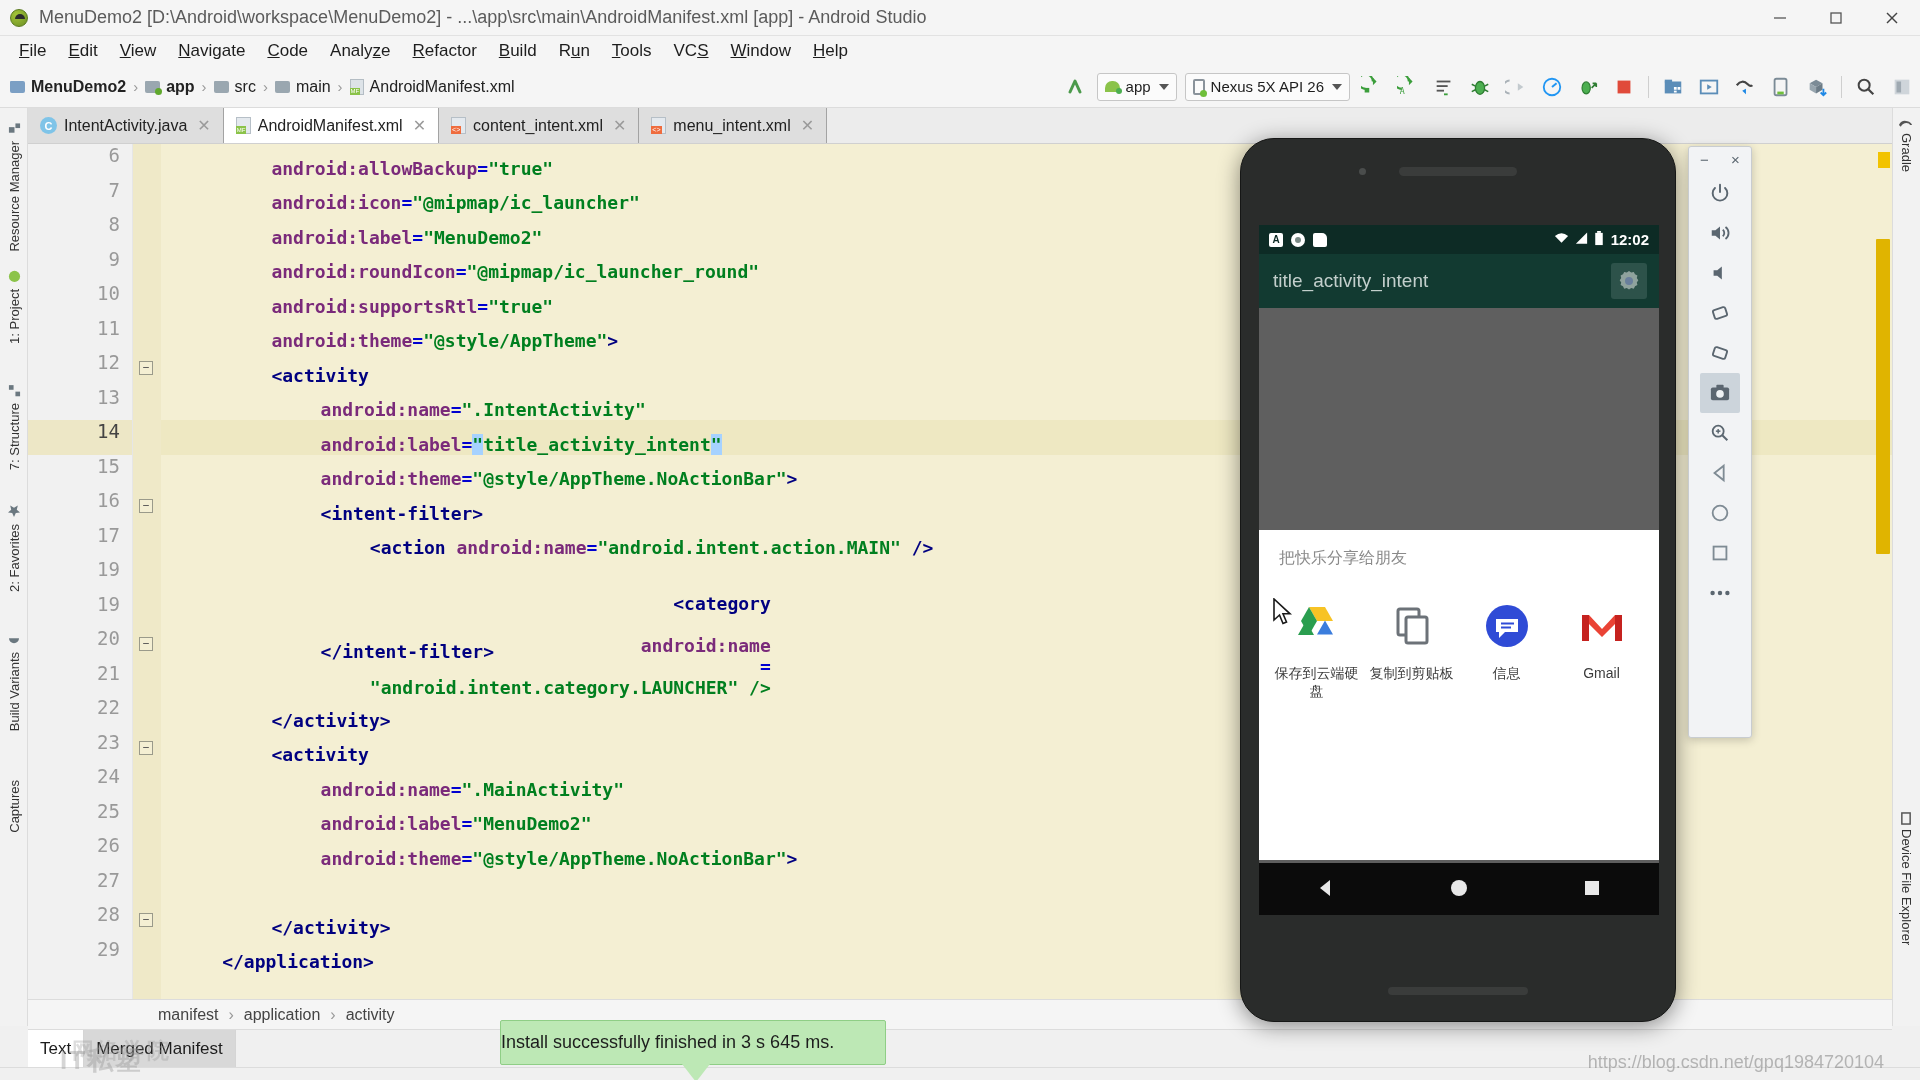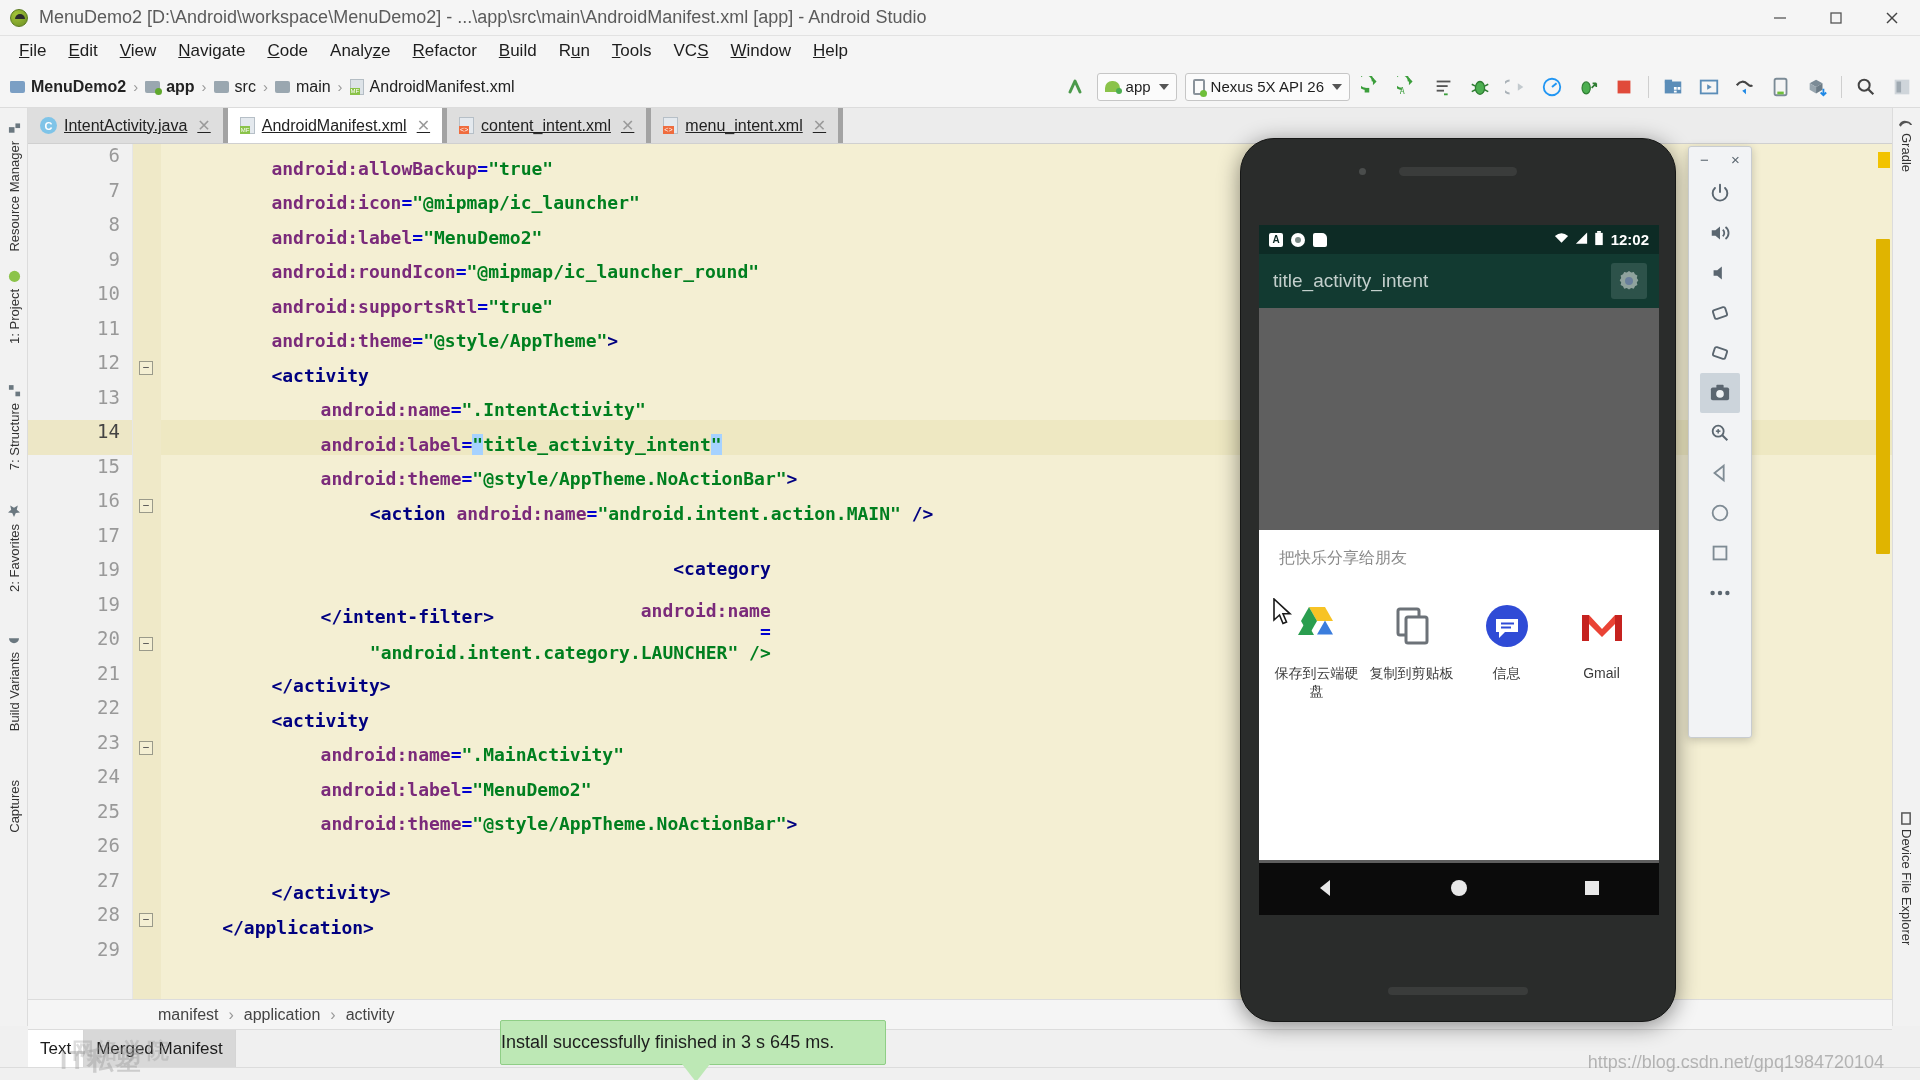--- a/index.html
+++ b/index.html
@@ -128,21 +128,21 @@
   }
 
   
   .tabs {
     position: absolute; top: 108px; left: 28px; width: 1864px; height: 36px;
     background: #ececec; border-bottom: 1px solid #d0d0d0;
     display: flex; align-items: stretch;
   }
   .tab {
     display: flex; align-items: center; padding: 0 12px; font-size: 16px;
-    background: #dedede; border-right: 5px solid #a3a3a3; color: #222; white-space: nowrap; text-decoration: underline;
+    background: #dedede; border-right: 1px solid #a3a3a3; color: #222; white-space: nowrap;
   }
   .tab.active { background: #ffffff; }
   .tab .tico { margin-right: 7px; }
   .tab .tclose { margin-left: 10px; color: #9a9a9a; font-size: 16px; }
   .ico-java { width:17px;height:17px;border-radius:50%;background:#7fc4e8;position:relative; }
   .ico-java::after{content:"C";position:absolute;inset:0;display:flex;align-items:center;justify-content:center;color:#fff;font-size:11px;font-weight:bold;}
   .ico-xml { width:15px;height:17px;background:#e4e9ee;border:1px solid #b6bfc7;position:relative; }
   .ico-xml::after{content:"<>";position:absolute;bottom:-1px;left:-1px;background:#ef6c3e;color:#fff;font-size:7px;line-height:8px;padding:0 1px;}
   .ico-mf { width:15px;height:17px;background:#e4e9ee;border:1px solid #b6bfc7;position:relative; }
   .ico-mf::after{content:"MF";position:absolute;bottom:-1px;left:-1px;background:#8bc34a;color:#fff;font-size:6px;line-height:8px;padding:0 1px;}
@@ -739,20 +739,23 @@
           <div class="txt" style="left: 110.4px;"><span class="k-tag">&lt;activity</span></div>
         </div>
         <div class="codeline">
           <div class="txt" style="left: 159.6px;"><span class="k-attr">android:name</span><span class="k-name">=</span><span class="k-val">".IntentActivity"</span></div>
         </div>
         <div class="codeline cur">
           <div class="txt" style="left: 159.6px;"><span class="k-attr">android:label</span><span class="k-name">=</span><span class="k-val sel-q">"</span><span class="k-val">title_activity_intent</span><span class="k-val sel-q">"</span></div>
         </div>
         <div class="codeline">
           <div class="txt" style="left: 159.6px;"><span class="k-attr">android:theme</span><span class="k-name">=</span><span class="k-val">"@style/AppTheme.NoActionBar"</span><span class="k-tag">&gt;</span></div>
+        </div>
+        <div class="codeline">
+          <div class="txt" style="left: 159.6px;"><span class="k-tag">&lt;intent-filter&gt;</span></div>
         </div>
         <div class="codeline">
           <div class="txt" style="left: 208.8px;"><span class="k-tag">&lt;action</span><span class="k-plain"> </span><span class="k-attr">android:name</span><span class="k-name">=</span><span class="k-val">"android.intent.action.MAIN"</span><span class="k-plain"> </span><span class="k-tag">/&gt;</span></div>
         </div>
         <div class="codeline">
           <div class="txt" style="left: 12px;"></div>
         </div>
         <div class="codeline">
           <div class="txt" style="left: 208.8px; flex-direction: column;"><span class="k-tag">&lt;category</span><span class="k-plain"> </span><span class="k-attr">android:name</span><span class="k-name">=</span><span class="k-val">"android.intent.category.LAUNCHER" /&gt;</span></div>
         </div>

